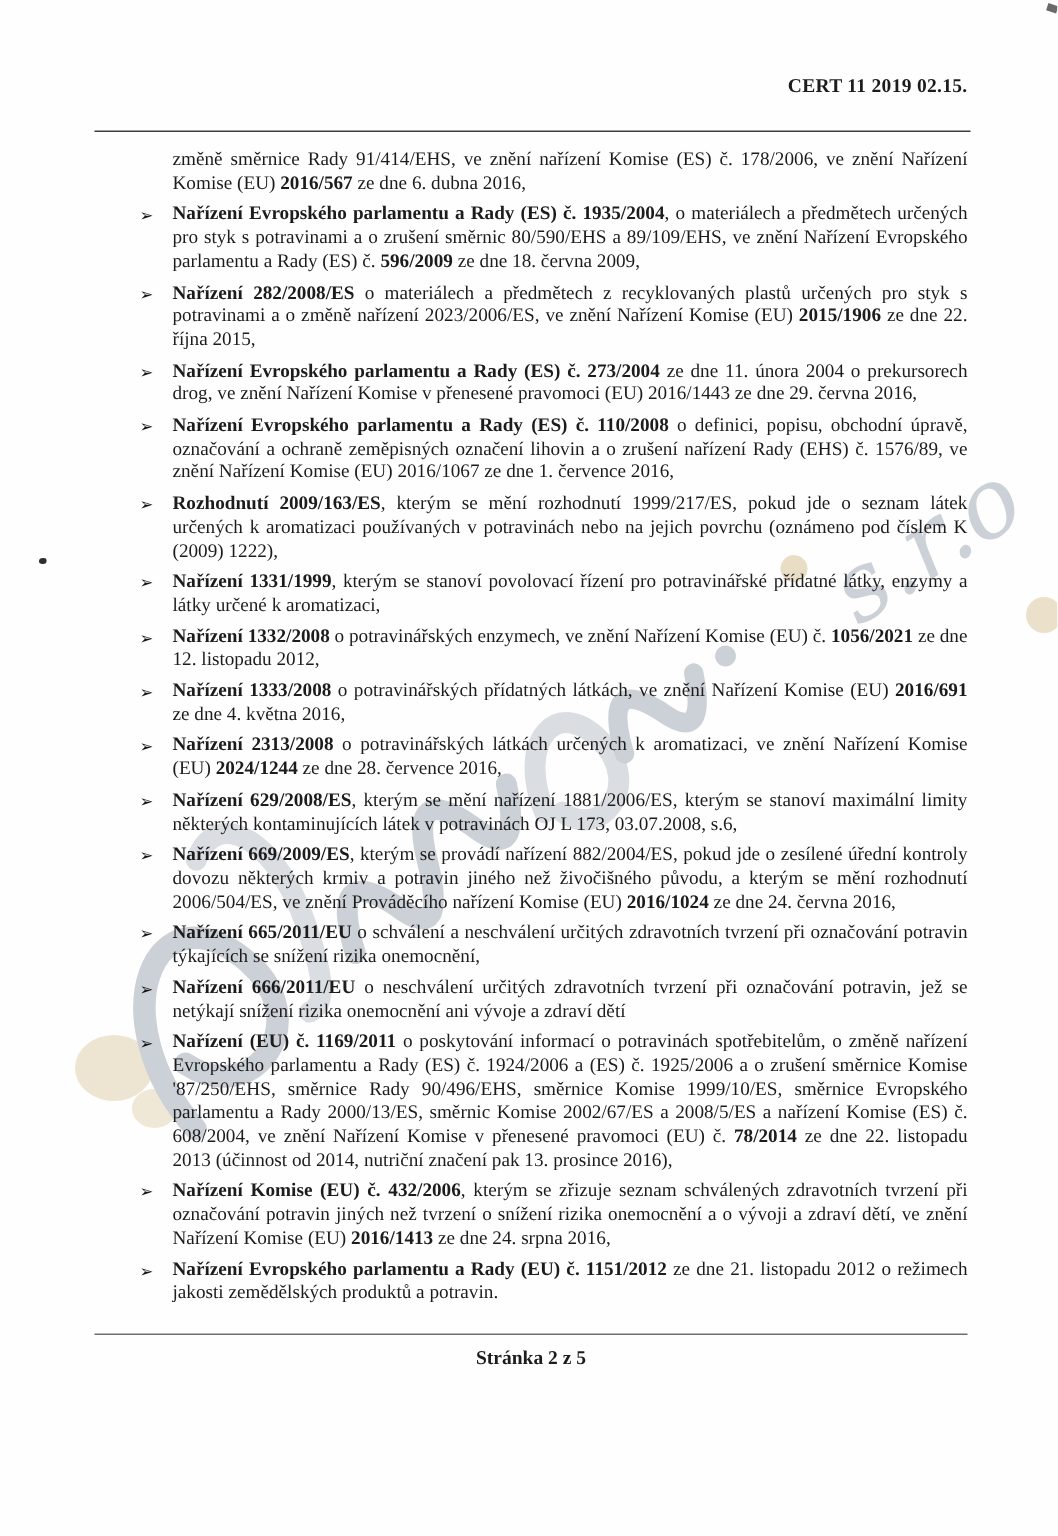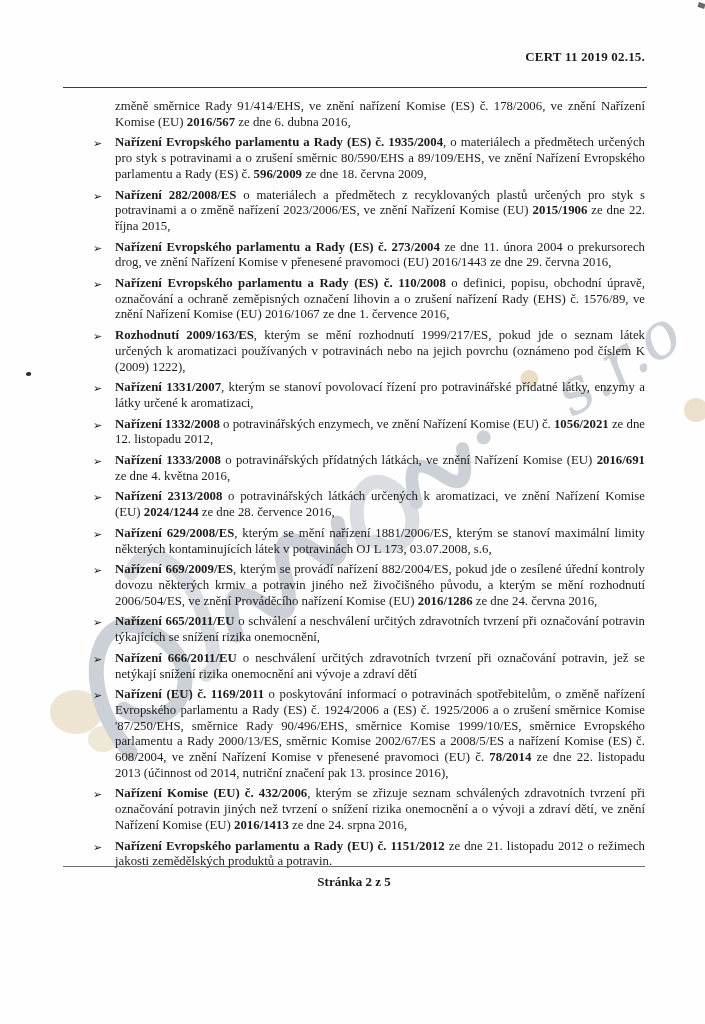--- a/index.html
+++ b/index.html
@@ -34,21 +34,21 @@
     position:relative;text-align:justify;font-size:12.8px;line-height:15.7px;
     margin:4px 0 5px 0;
   }
   .para .marker{
     position:absolute;left:-22px;top:1px;font-size:11px;color:#141414;
     font-family:"DejaVu Sans",sans-serif;
   }
   .para b{font-weight:bold;}
   
   .footer{
-    position:absolute;top:866px;left:63px;width:582px;z-index:2;
+    position:absolute;top:889px;left:63px;width:582px;z-index:2;
     border-top:1.2px solid #6f6f6f;text-align:center;
   }
   .footer-text{display:inline-block;padding-top:7px;font-weight:bold;font-size:13px;}
 </style>
 </head>
 <body>
 
 <div class="page">
 
   <div class="blob blob-bl1" style="background: rgb(233, 222, 197);"></div>
@@ -76,26 +76,26 @@
   <div class="header">CERT 11 2019 02.15.</div>
   <div class="header-rule"></div>
 
   <div class="content">
       <div class="para"><span>změně směrnice Rady 91/414/EHS, ve znění nařízení Komise (ES) č. 178/2006, ve znění Nařízení Komise (EU) <b>2016/567</b> ze dne 6. dubna 2016,</span></div>
       <div class="para bulleted"><span class="marker">➢</span><span><b>Nařízení Evropského parlamentu a Rady (ES) č. 1935/2004</b>, o materiálech a předmětech určených pro styk s potravinami a o zrušení směrnic 80/590/EHS a 89/109/EHS, ve znění Nařízení Evropského parlamentu a Rady (ES) č. <b>596/2009</b> ze dne 18. června 2009,</span></div>
       <div class="para bulleted"><span class="marker">➢</span><span><b>Nařízení 282/2008/ES</b> o materiálech a předmětech z recyklovaných plastů určených pro styk s potravinami a o změně nařízení 2023/2006/ES, ve znění Nařízení Komise (EU) <b>2015/1906</b> ze dne 22. října 2015,</span></div>
       <div class="para bulleted"><span class="marker">➢</span><span><b>Nařízení Evropského parlamentu a Rady (ES) č. 273/2004</b> ze dne 11. února 2004 o prekursorech drog, ve znění Nařízení Komise v přenesené pravomoci (EU) 2016/1443 ze dne 29. června 2016,</span></div>
       <div class="para bulleted"><span class="marker">➢</span><span><b>Nařízení Evropského parlamentu a Rady (ES) č. 110/2008</b> o definici, popisu, obchodní úpravě, označování a ochraně zeměpisných označení lihovin a o zrušení nařízení Rady (EHS) č. 1576/89, ve znění Nařízení Komise (EU) 2016/1067 ze dne 1. července 2016,</span></div>
       <div class="para bulleted"><span class="marker">➢</span><span><b>Rozhodnutí 2009/163/ES</b>, kterým se mění rozhodnutí 1999/217/ES, pokud jde o seznam látek určených k aromatizaci používaných v potravinách nebo na jejich povrchu (oznámeno pod číslem K (2009) 1222),</span></div>
-      <div class="para bulleted"><span class="marker">➢</span><span><b>Nařízení 1331/2007</b>, kterým se stanoví povolovací řízení pro potravinářské přídatné látky, enzymy a látky určené k aromatizaci,</span></div>
+      <div class="para bulleted"><span class="marker">➢</span><span><b>Nařízení 1331/1999</b>, kterým se stanoví povolovací řízení pro potravinářské přídatné látky, enzymy a látky určené k aromatizaci,</span></div>
       <div class="para bulleted"><span class="marker">➢</span><span><b>Nařízení 1332/2008</b> o potravinářských enzymech, ve znění Nařízení Komise (EU) č. <b>1056/2021</b> ze dne 12. listopadu 2012,</span></div>
       <div class="para bulleted"><span class="marker">➢</span><span><b>Nařízení 1333/2008</b> o potravinářských přídatných látkách, ve znění Nařízení Komise (EU) <b>2016/691</b> ze dne 4. května 2016,</span></div>
       <div class="para bulleted"><span class="marker">➢</span><span><b>Nařízení 2313/2008</b> o potravinářských látkách určených k aromatizaci, ve znění Nařízení Komise (EU) <b>2024/1244</b> ze dne 28. července 2016,</span></div>
       <div class="para bulleted"><span class="marker">➢</span><span><b>Nařízení 629/2008/ES</b>, kterým se mění nařízení 1881/2006/ES, kterým se stanoví maximální limity některých kontaminujících látek v potravinách OJ L 173, 03.07.2008, s.6,</span></div>
-      <div class="para bulleted"><span class="marker">➢</span><span><b>Nařízení 669/2009/ES</b>, kterým se provádí nařízení 882/2004/ES, pokud jde o zesílené úřední kontroly dovozu některých krmiv a potravin jiného než živočišného původu, a kterým se mění rozhodnutí 2006/504/ES, ve znění Prováděcího nařízení Komise (EU) <b>2016/1286</b> ze dne 24. června 2016,</span></div>
+      <div class="para bulleted"><span class="marker">➢</span><span><b>Nařízení 669/2009/ES</b>, kterým se provádí nařízení 882/2004/ES, pokud jde o zesílené úřední kontroly dovozu některých krmiv a potravin jiného než živočišného původu, a kterým se mění rozhodnutí 2006/504/ES, ve znění Prováděcího nařízení Komise (EU) <b>2016/1024</b> ze dne 24. června 2016,</span></div>
       <div class="para bulleted"><span class="marker">➢</span><span><b>Nařízení 665/2011/EU</b> o schválení a neschválení určitých zdravotních tvrzení při označování potravin týkajících se snížení rizika onemocnění,</span></div>
       <div class="para bulleted"><span class="marker">➢</span><span><b>Nařízení 666/2011/EU</b> o neschválení určitých zdravotních tvrzení při označování potravin, jež se netýkají snížení rizika onemocnění ani vývoje a zdraví dětí</span></div>
       <div class="para bulleted"><span class="marker">➢</span><span><b>Nařízení (EU) č. 1169/2011</b> o poskytování informací o potravinách spotřebitelům, o změně nařízení Evropského parlamentu a Rady (ES) č. 1924/2006 a (ES) č. 1925/2006 a o zrušení směrnice Komise '87/250/EHS, směrnice Rady 90/496/EHS, směrnice Komise 1999/10/ES, směrnice Evropského parlamentu a Rady 2000/13/ES, směrnic Komise 2002/67/ES a 2008/5/ES a nařízení Komise (ES) č. 608/2004, ve znění Nařízení Komise v přenesené pravomoci (EU) č. <b>78/2014</b> ze dne 22. listopadu 2013 (účinnost od 2014, nutriční značení pak 13. prosince 2016),</span></div>
       <div class="para bulleted"><span class="marker">➢</span><span><b>Nařízení Komise (EU) č. 432/2006</b>, kterým se zřizuje seznam schválených zdravotních tvrzení při označování potravin jiných než tvrzení o snížení rizika onemocnění a o vývoji a zdraví dětí, ve znění Nařízení Komise (EU) <b>2016/1413</b> ze dne 24. srpna 2016,</span></div>
       <div class="para bulleted"><span class="marker">➢</span><span><b>Nařízení Evropského parlamentu a Rady (EU) č. 1151/2012</b> ze dne 21. listopadu 2012 o režimech jakosti zemědělských produktů a potravin.</span></div>
     </div>
 
   <div class="footer">
     <span class="footer-text">Stránka 2 z 5</span>
   </div>

